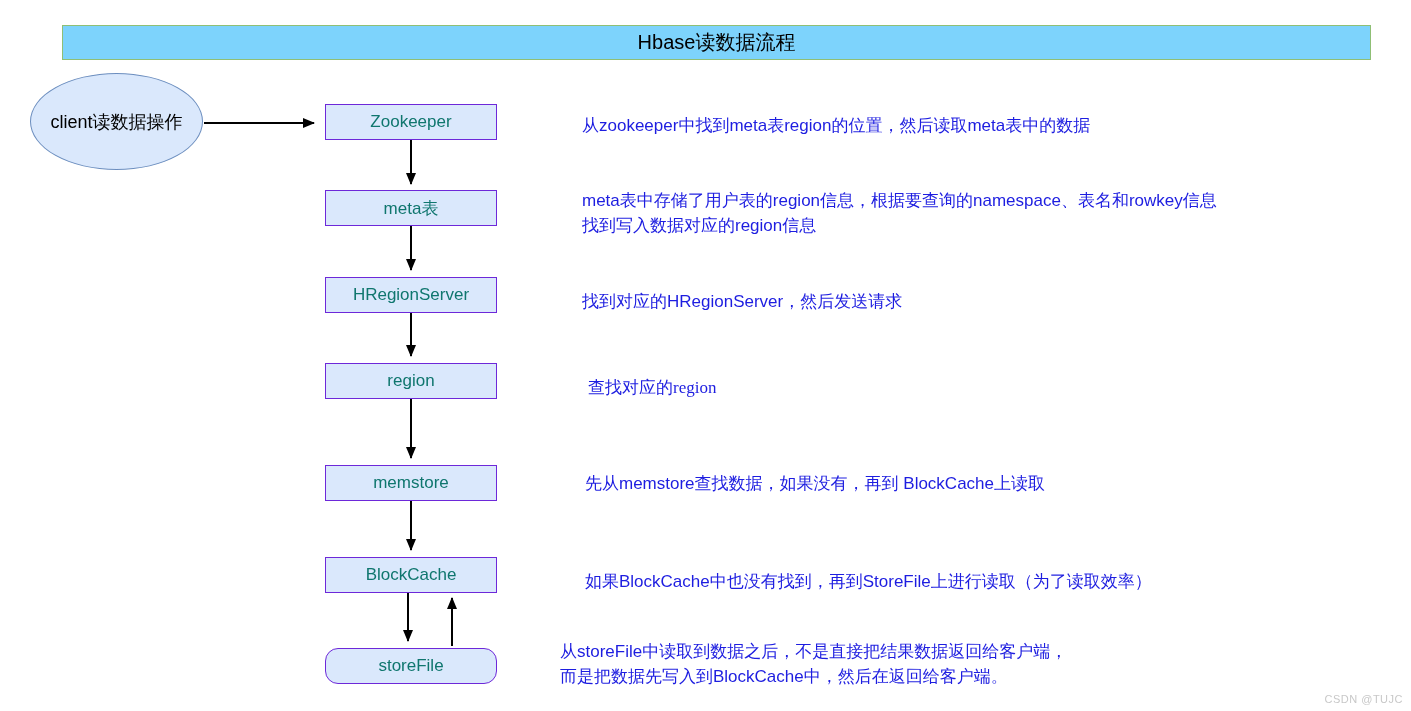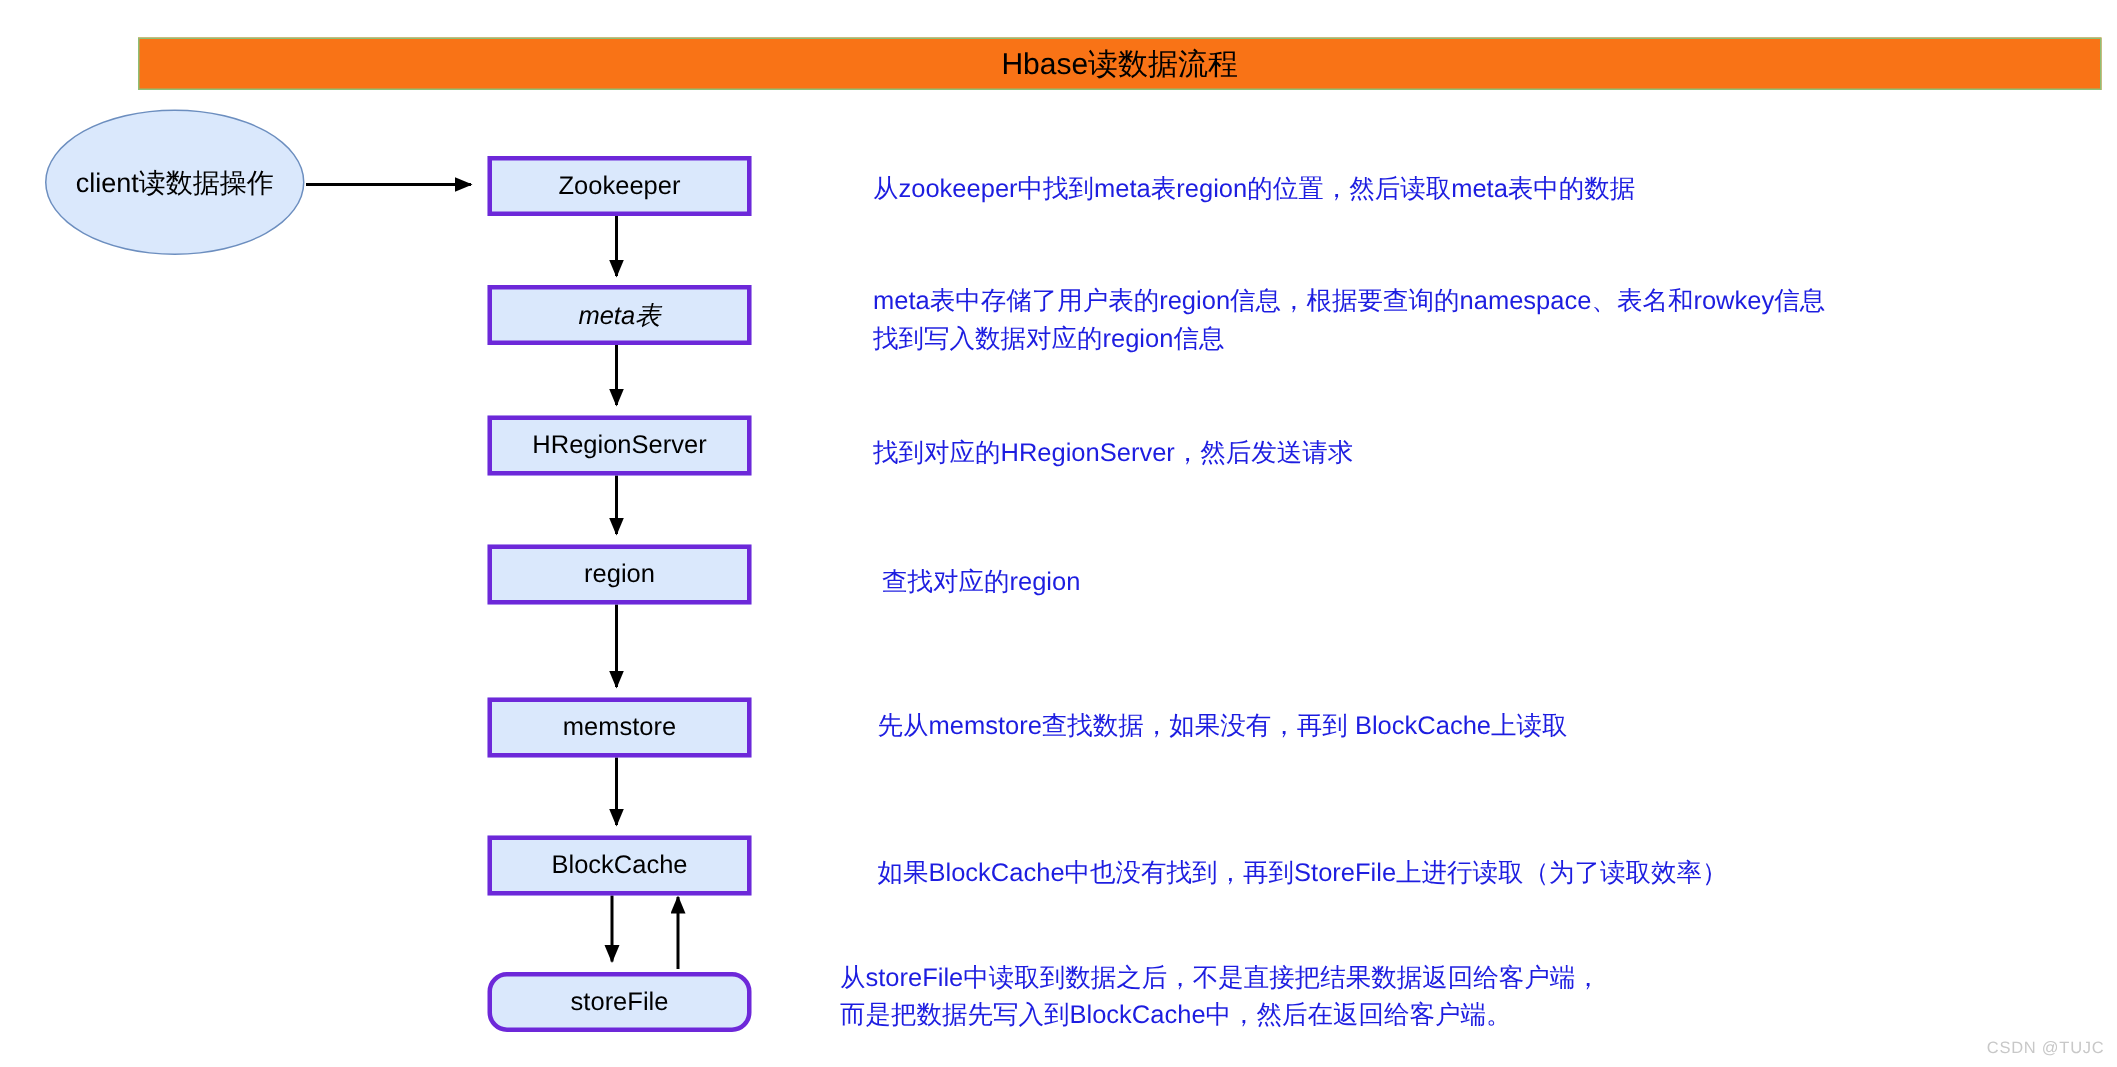--- a/index.html
+++ b/index.html
@@ -8,49 +8,48 @@
     width: 1411px;
     height: 711px;
     background: #ffffff;
     font-family: "Liberation Sans", "DejaVu Sans", sans-serif;
     overflow: hidden;
   }
   .title-bar {
     position: absolute;
     left: 62px; top: 25px;
     width: 1307px; height: 33px;
-    background: #f97316;
+    background: #7dd3fc;
     border: 1px solid #8fbf75;
     display: flex; align-items: center; justify-content: center;
     font-size: 20px;
     color: #000000;
-    margin-left: 30px;
   }
   .client-ellipse {
     position: absolute;
     left: 30px; top: 73px;
     width: 171px; height: 95px;
     background: #dae8fc;
     border: 1px solid #6c8ebf;
     border-radius: 50%;
     display: flex; flex-direction: row;
     align-items: center; justify-content: center;
     font-size: 18px; line-height: 26px;
     color: #000000;
     text-align: center;
   }
   .flow-node {
     position: absolute;
     left: 325px;
     width: 170px; height: 34px;
     background: #dae8fc;
-    border: 3px solid #6d28d9;
+    border: 1px solid #6d28d9;
     display: flex; align-items: center; justify-content: center;
     font-size: 17px;
-    color: #000000;
+    color: #0f766e;
   }
   .annotation {
     position: absolute;
     color: #1d1de0;
     font-size: 17px;
     line-height: 25px;
     white-space: nowrap;
   }
   .arrows-layer {
     position: absolute;
@@ -100,21 +99,21 @@
   </div>
 
   <div class="client-ellipse">
     <div>client</div>
     <div>读数据操作</div>
   </div>
 
   <div class="flow-node" style="top:104px;">
     <span>Zookeeper</span>
   </div>
-  <div class="flow-node" style="top:190px;font-style:italic;">
+  <div class="flow-node" style="top:190px;">
     <span>meta表</span>
   </div>
   <div class="flow-node" style="top:277px;">
     <span>HRegionServer</span>
   </div>
   <div class="flow-node" style="top:363px;">
     <span>region</span>
   </div>
   <div class="flow-node" style="top:465px;">
     <span>memstore</span>
@@ -129,21 +128,21 @@
   <div class="annotation" style="left:582px; top:113px;">
     <div>从zookeeper中找到meta表region的位置，然后读取meta表中的数据</div>
   </div>
   <div class="annotation" style="left:582px; top:188px;">
     <div>meta表中存储了用户表的region信息，根据要查询的namespace、表名和rowkey信息</div>
     <div>找到写入数据对应的region信息</div>
   </div>
   <div class="annotation" style="left:582px; top:289px;">
     <div>找到对应的HRegionServer，然后发送请求</div>
   </div>
-  <div class="annotation" style="left:588px; top:375px;">
+  <div class="annotation" style="left:588px; top:375px;font-family:Liberation Serif, serif;">
     <div>查找对应的region</div>
   </div>
   <div class="annotation" style="left:585px; top:471px;">
     <div>先从memstore查找数据，如果没有，再到 BlockCache上读取</div>
   </div>
   <div class="annotation" style="left:585px; top:569px;">
     <div>如果BlockCache中也没有找到，再到StoreFile上进行读取（为了读取效率）</div>
   </div>
   <div class="annotation" style="left:560px; top:639px;">
     <div>从storeFile中读取到数据之后，不是直接把结果数据返回给客户端，</div>

